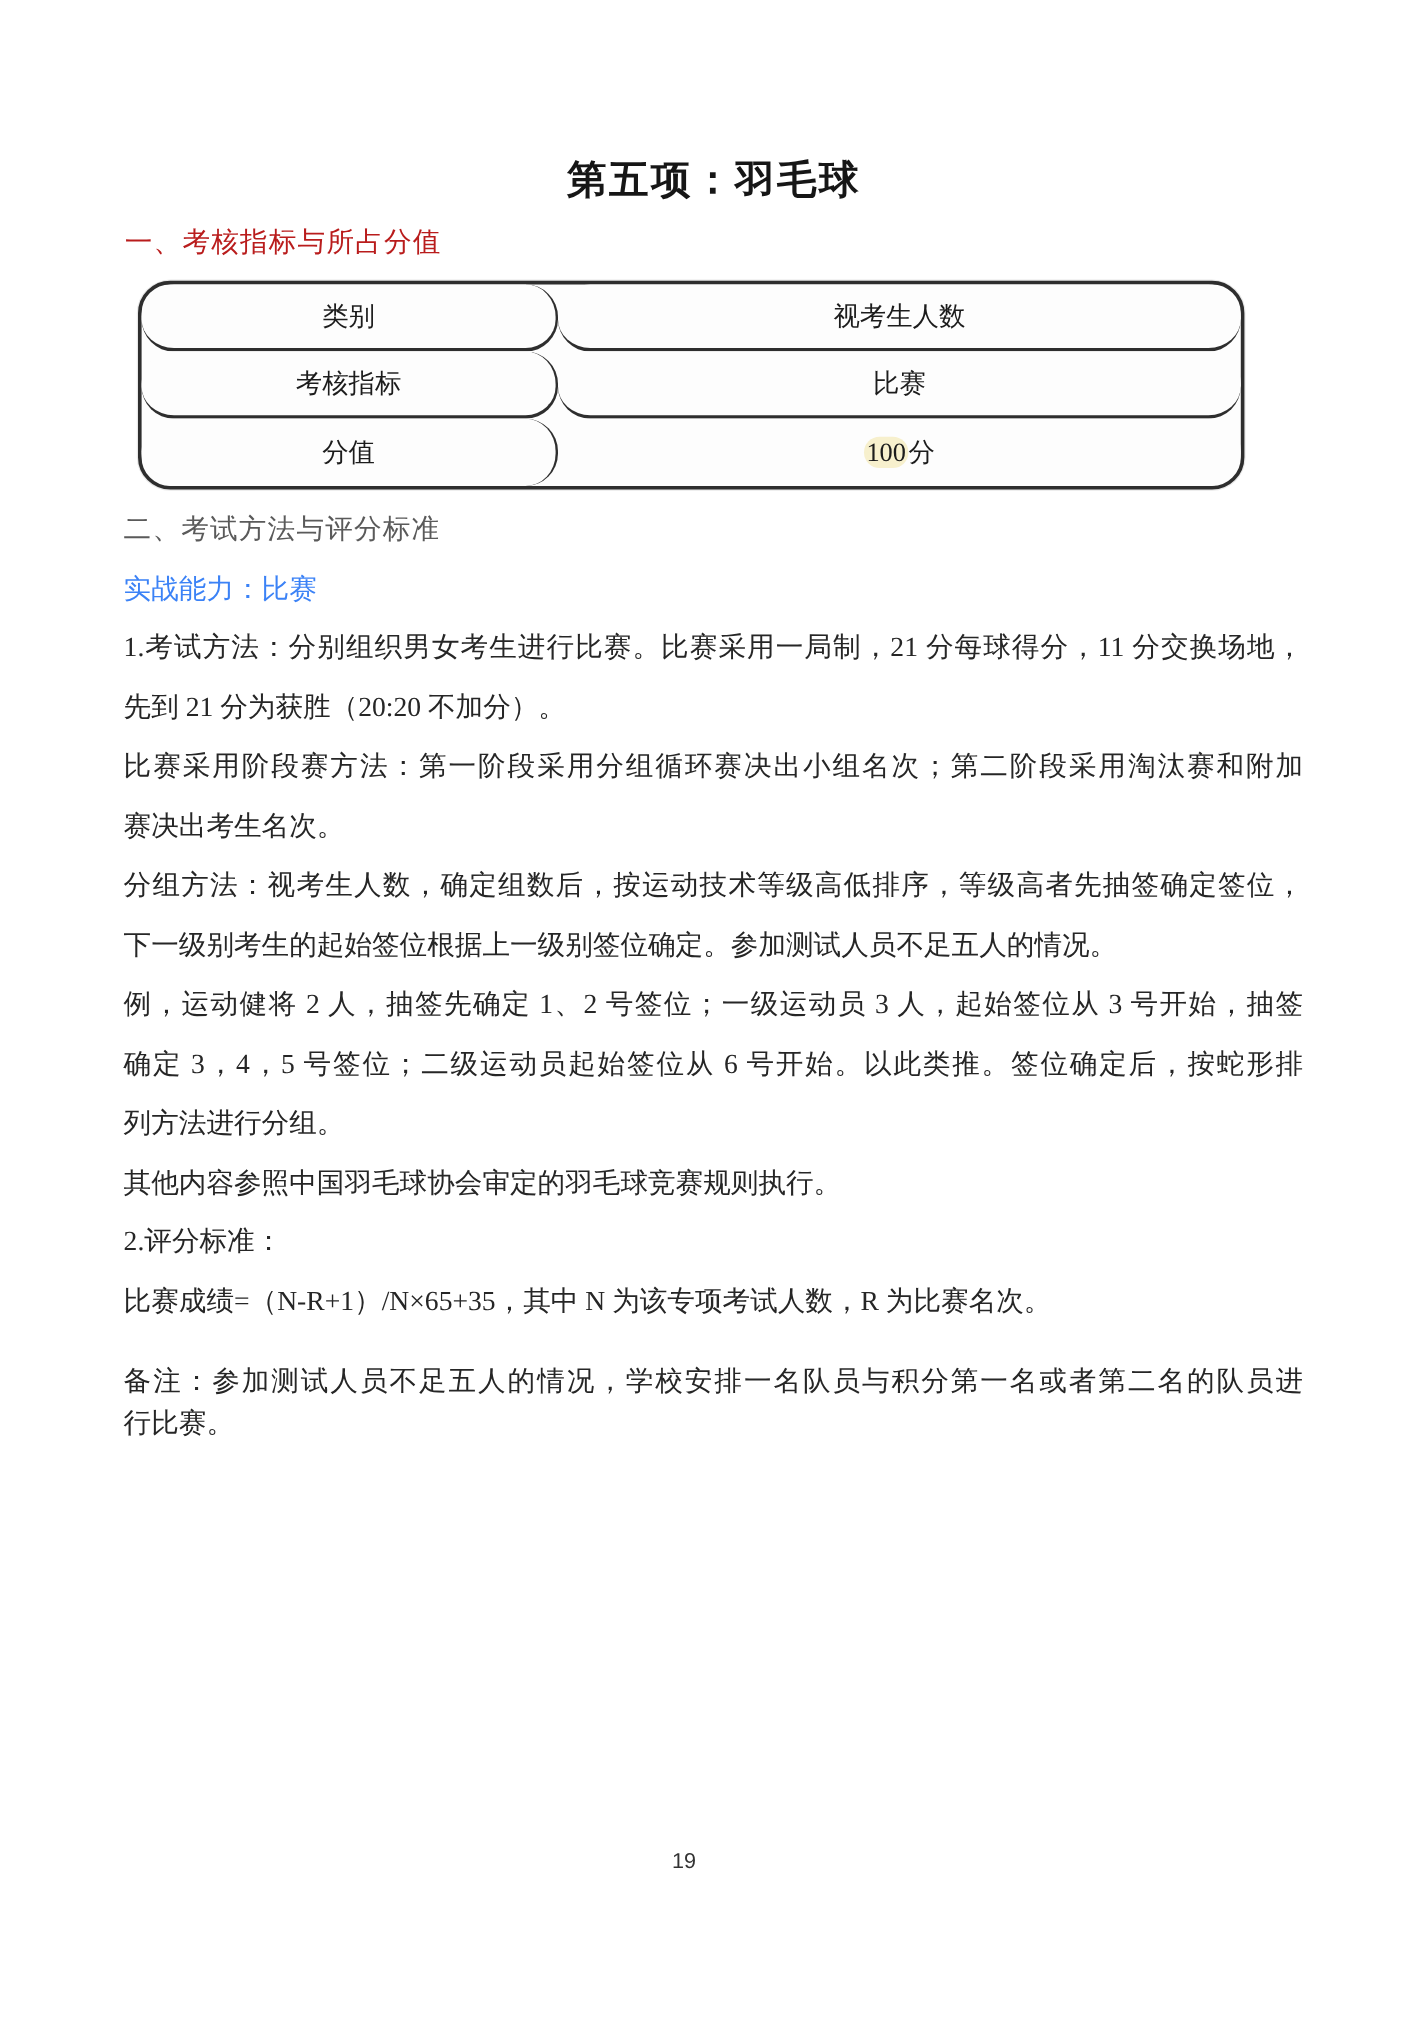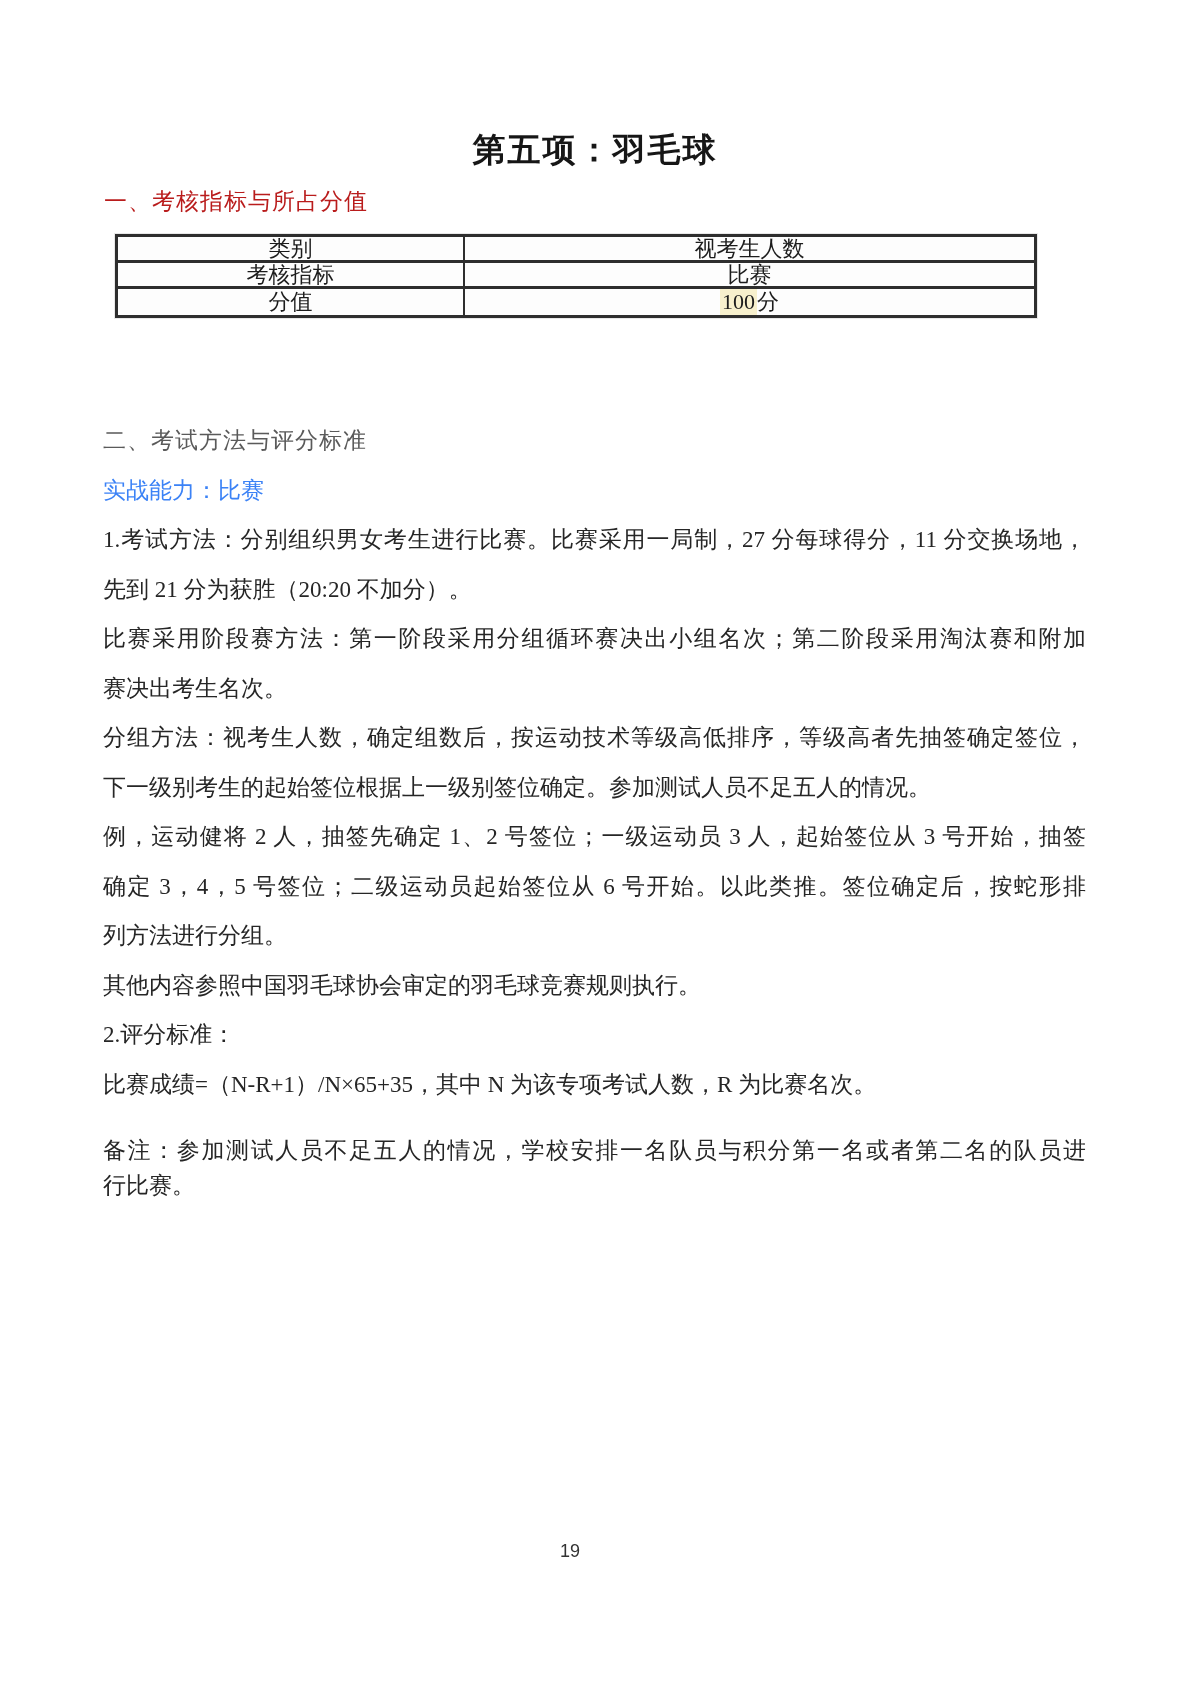--- a/index.html
+++ b/index.html
@@ -1,15 +1,15 @@
 <!DOCTYPE html>
 <html><head>
 <meta charset="utf-8">
 <style>
-  * { margin:0; padding:0; box-sizing:border-box; }
+  * { margin:0; padding:0; box-sizing:border-box;border-radius:27px; }
   html,body { background:#ffffff; }
   .page {
     position:relative;
     width:1190px; height:1683px;
     background:#ffffff;
     font-family:"Liberation Serif", serif;
     overflow:hidden;
   }
   .doc-title {
     position:absolute; top:128px; left:0; width:100%;
@@ -25,21 +25,21 @@
   
   .score-table {
     position:absolute; top:234px; left:115px; width:922px;
     border:3px solid #2e2e2e;
     background:#fdfdfd;
     box-shadow:0 0 0 1px #e8e8e8;
     display:grid;
     grid-template-columns:347px 1fr;
   }
   .score-table .cell {
-    height:26px;
+    height:56px;
     display:flex; align-items:center; justify-content:center;
     font-size:22px; color:#1c1c1c;
     background:#fdfdfd;
   }
   .score-table .cell.label { border-right:2px solid #2e2e2e; }
   .score-table .cell.rb { border-bottom:3px solid #2e2e2e; }
   .hl { background:#f7f0cd; padding:0 2px; }
   
   .body-lines {
     position:absolute; top:416px; left:103px; width:983px;
@@ -79,21 +79,21 @@
     <div class="cell label">分值</div>
     <div class="cell">
         <span class="hl">100</span>
         <span> 分</span>
       </div>
   </div>
 
   <div class="body-lines">
     <div class="line h2">二、考试方法与评分标准</div>
     <div class="line sub">实战能力：比赛</div>
-    <div class="line fill">1.考试方法：分别组织男女考生进行比赛。比赛采用一局制，27 分每球得分，11 分交换场地，</div>
+    <div class="line fill">1.考试方法：分别组织男女考生进行比赛。比赛采用一局制，21 分每球得分，11 分交换场地，</div>
     <div class="line">先到 21 分为获胜（20:20 不加分）。</div>
     <div class="line fill">比赛采用阶段赛方法：第一阶段采用分组循环赛决出小组名次；第二阶段采用淘汰赛和附加</div>
     <div class="line">赛决出考生名次。</div>
     <div class="line fill">分组方法：视考生人数，确定组数后，按运动技术等级高低排序，等级高者先抽签确定签位，</div>
     <div class="line">下一级别考生的起始签位根据上一级别签位确定。参加测试人员不足五人的情况。</div>
     <div class="line fill">例，运动健将 2 人，抽签先确定 1、2 号签位；一级运动员 3 人，起始签位从 3 号开始，抽签</div>
     <div class="line fill">确定 3，4，5 号签位；二级运动员起始签位从 6 号开始。以此类推。签位确定后，按蛇形排</div>
     <div class="line">列方法进行分组。</div>
     <div class="line">其他内容参照中国羽毛球协会审定的羽毛球竞赛规则执行。</div>
     <div class="line">2.评分标准：</div>

